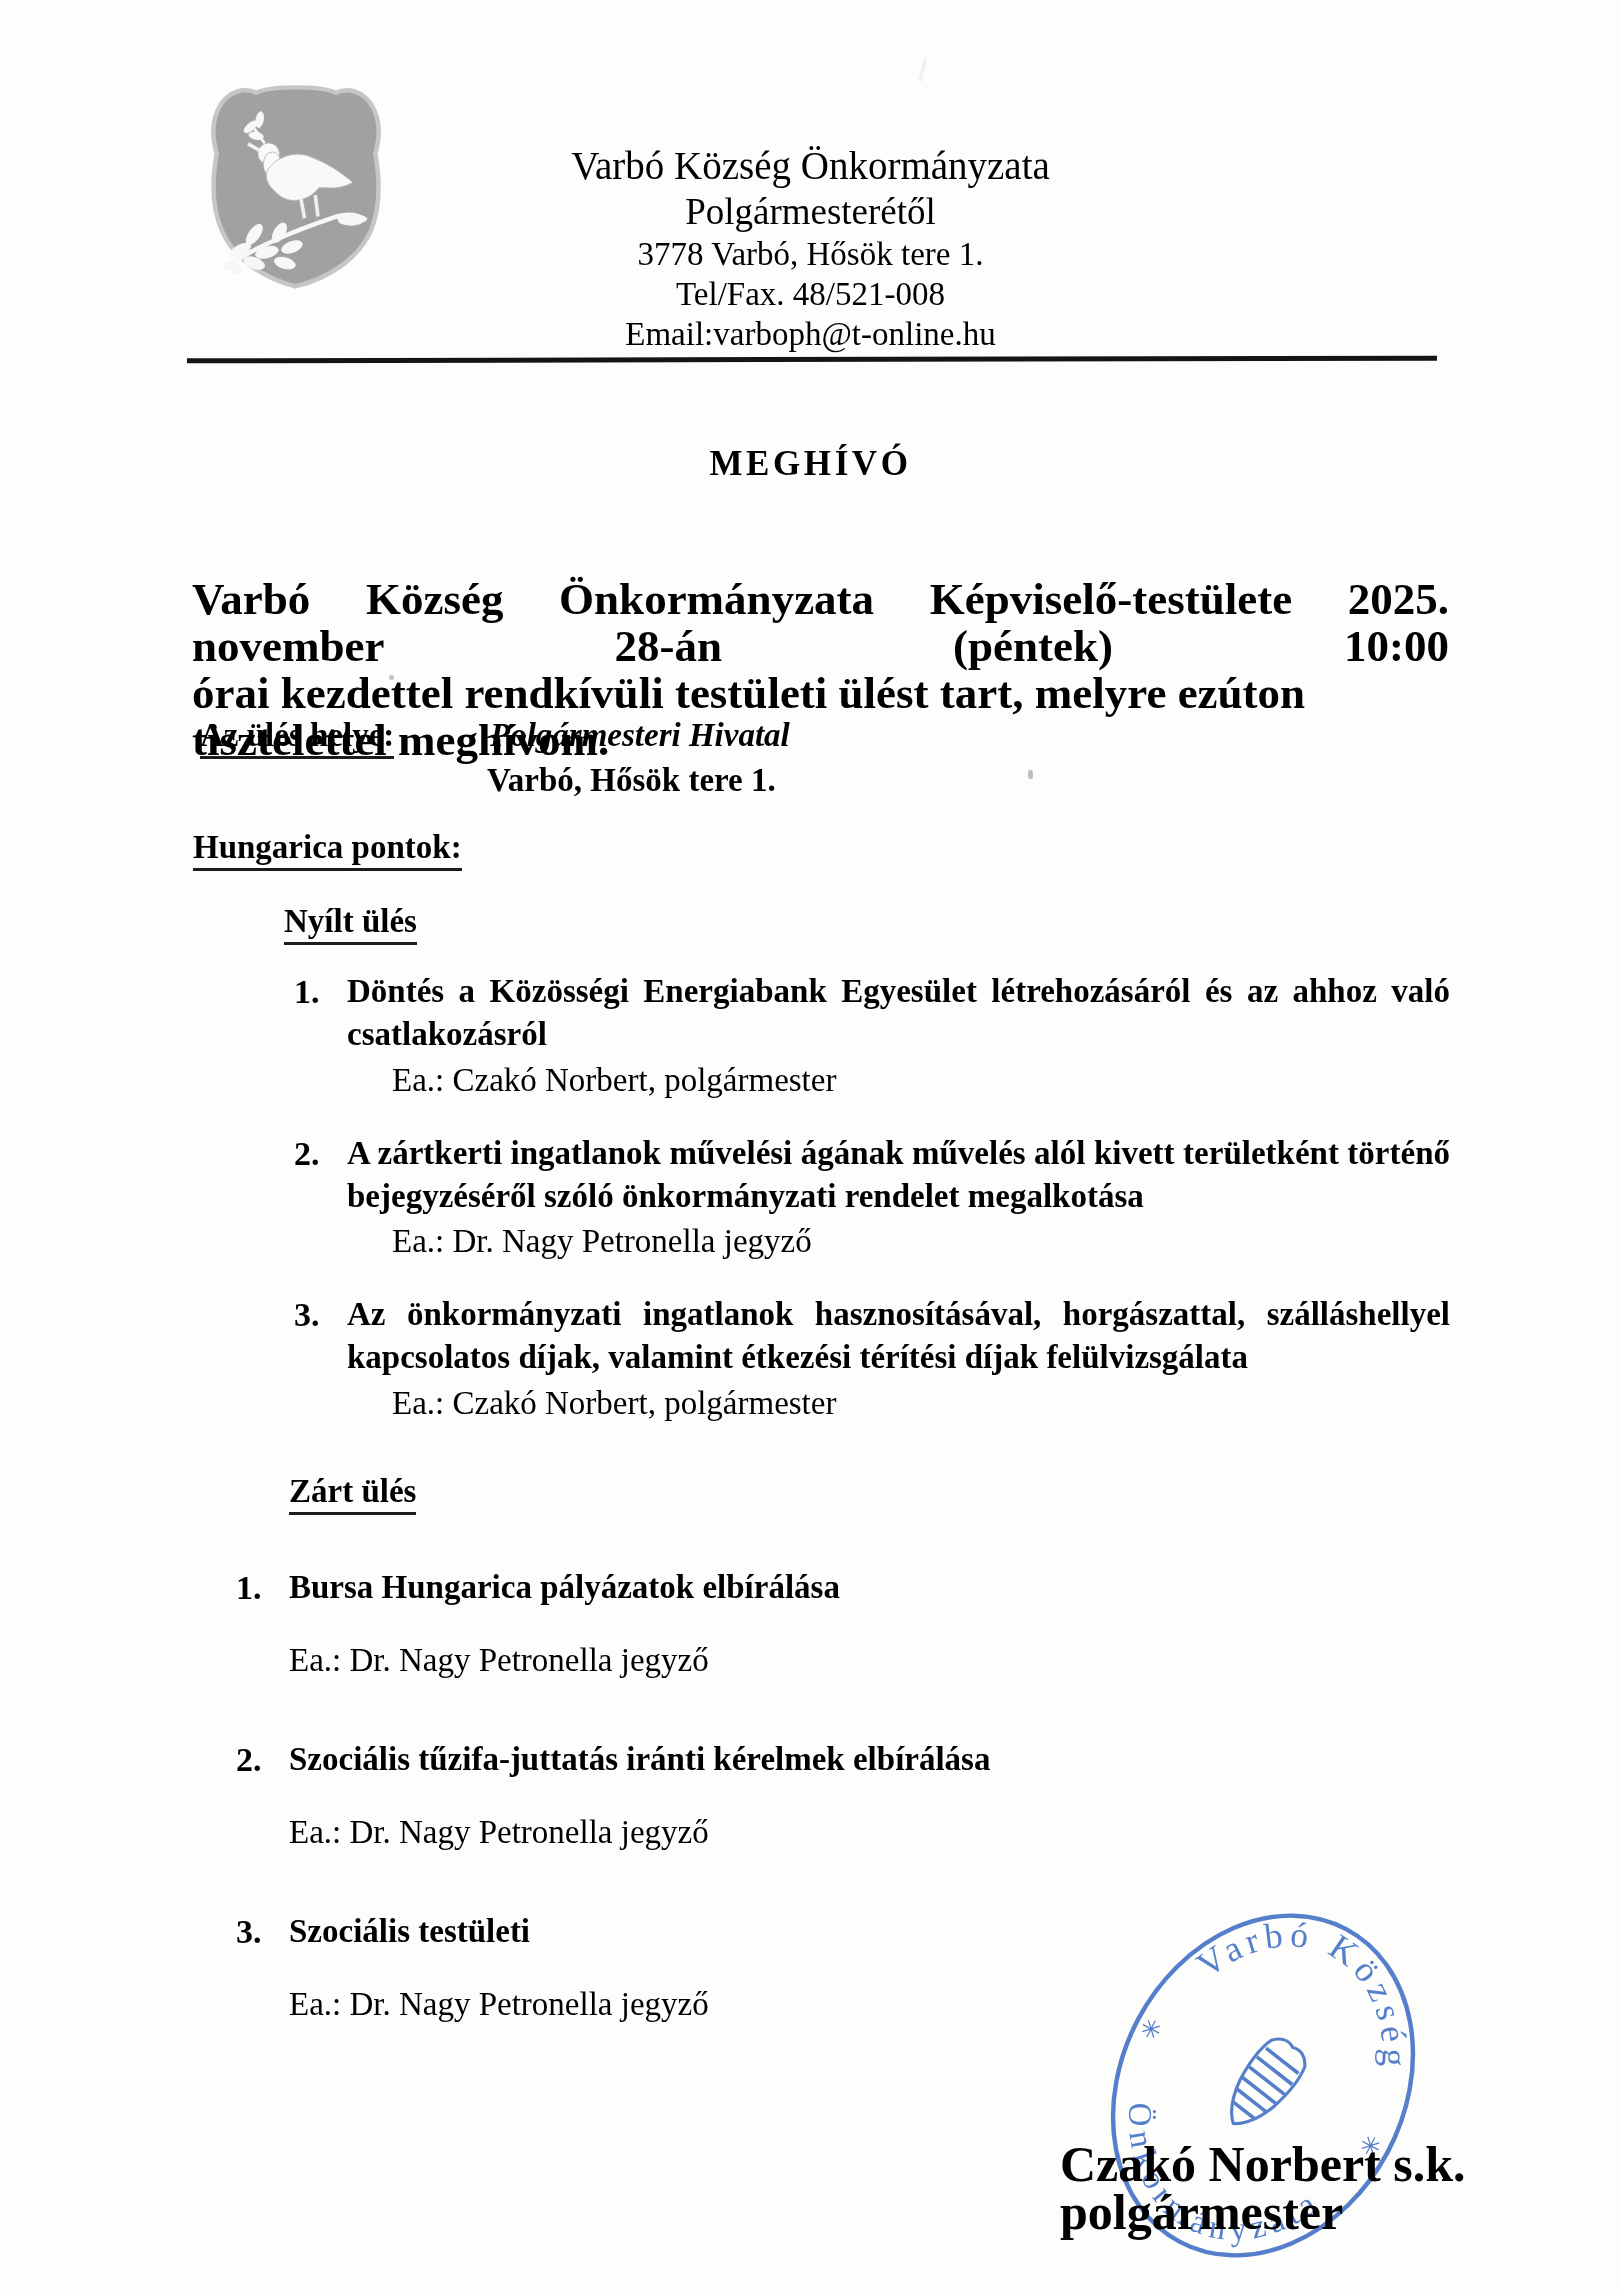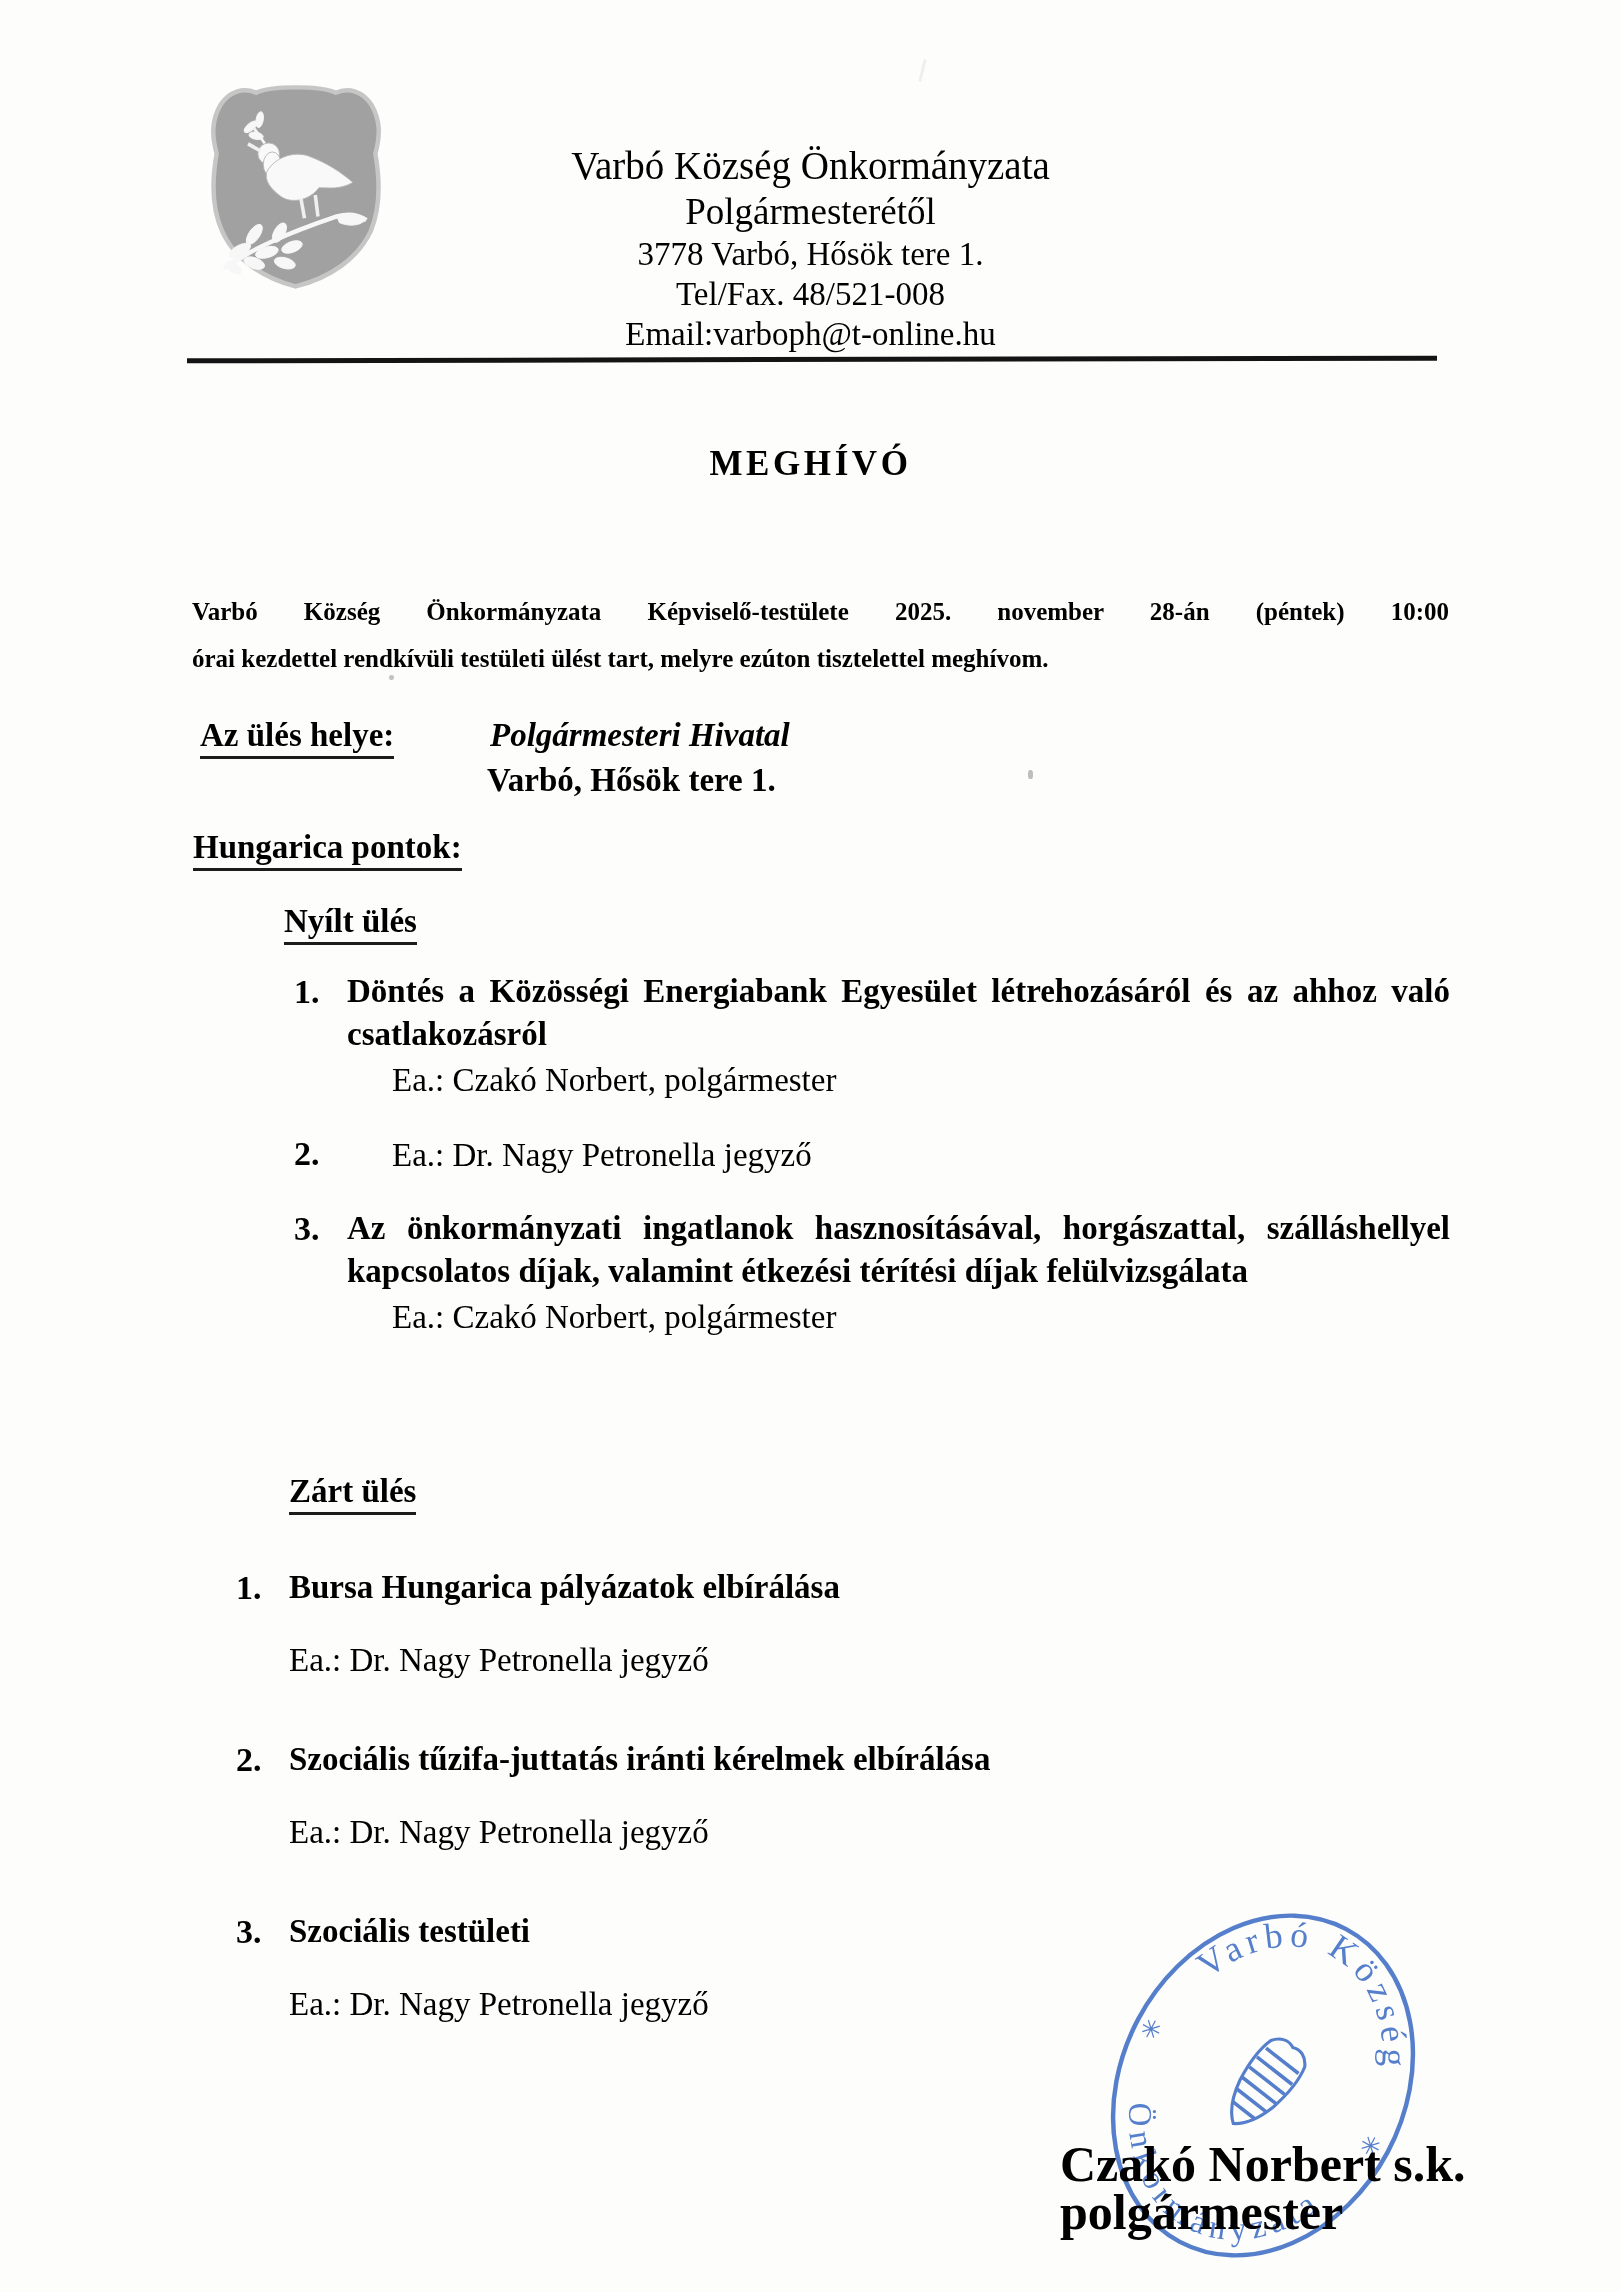--- a/index.html
+++ b/index.html
@@ -15,22 +15,22 @@
   .letterhead { position:absolute; left:0; right:0; top:142px; text-align:center; }
   .lh-org    { font-size:39px; line-height:47px; }
   .lh-office { font-size:37px; line-height:45px; }
   .lh-addr, .lh-tel, .lh-email { font-size:33px; line-height:40px; }
   .rule { position:absolute; left:187px; top:357px; width:1250px; height:4.5px;
           background:#141414; transform:rotate(-0.12deg); }
 
   
   .doc-title { position:absolute; left:0; right:0; top:444px; text-align:center;
                font-size:35px; font-weight:700; letter-spacing:3.6px; }
-  .intro { position:absolute; left:192px; top:588px; width:1257px;
-           font-size:25px; line-height:47px; font-weight:700; }
+  .intro { position:absolute; left:192px; top:576px; width:1257px;
+           font-size:45px; line-height:47px; font-weight:700; }
   .intro-line1 { text-align:justify; text-align-last:justify; }
 
   
   .venue { position:absolute; left:200px; top:717px; font-size:33px; font-weight:700; }
   .u { border-bottom:3.6px solid #1c1c1c; padding-bottom:3px; }
   .venue-name    { position:absolute; left:290px; top:0;    width:627px;font-style:italic; }
   .venue-address { position:absolute; left:287px; top:45px; width:627px; }
   .agenda-label { position:absolute; left:193px; top:829px; font-size:33px; font-weight:700; }
 
   
@@ -135,20 +135,21 @@
       <div class="num">1.</div>
       <div class="item-body">
         <div class="item-title">Döntés a Közösségi Energiabank Egyesület létrehozásáról és az ahhoz való csatlakozásról</div>
         <div class="presenter">Ea.: Czakó Norbert, polgármester</div>
       </div>
     </div>
 
     <div class="o-item">
       <div class="num">2.</div>
       <div class="item-body">
+        <div class="item-title">A zártkerti ingatlanok művelési ágának művelés alól kivett területként történő bejegyzéséről szóló önkormányzati rendelet megalkotása</div>
         <div class="presenter">Ea.: Dr. Nagy Petronella jegyző</div>
       </div>
     </div>
 
     <div class="o-item">
       <div class="num">3.</div>
       <div class="item-body">
         <div class="item-title">Az önkormányzati ingatlanok hasznosításával, horgászattal, szálláshellyel kapcsolatos díjak, valamint étkezési térítési díjak felülvizsgálata</div>
         <div class="presenter">Ea.: Czakó Norbert, polgármester</div>
       </div>

